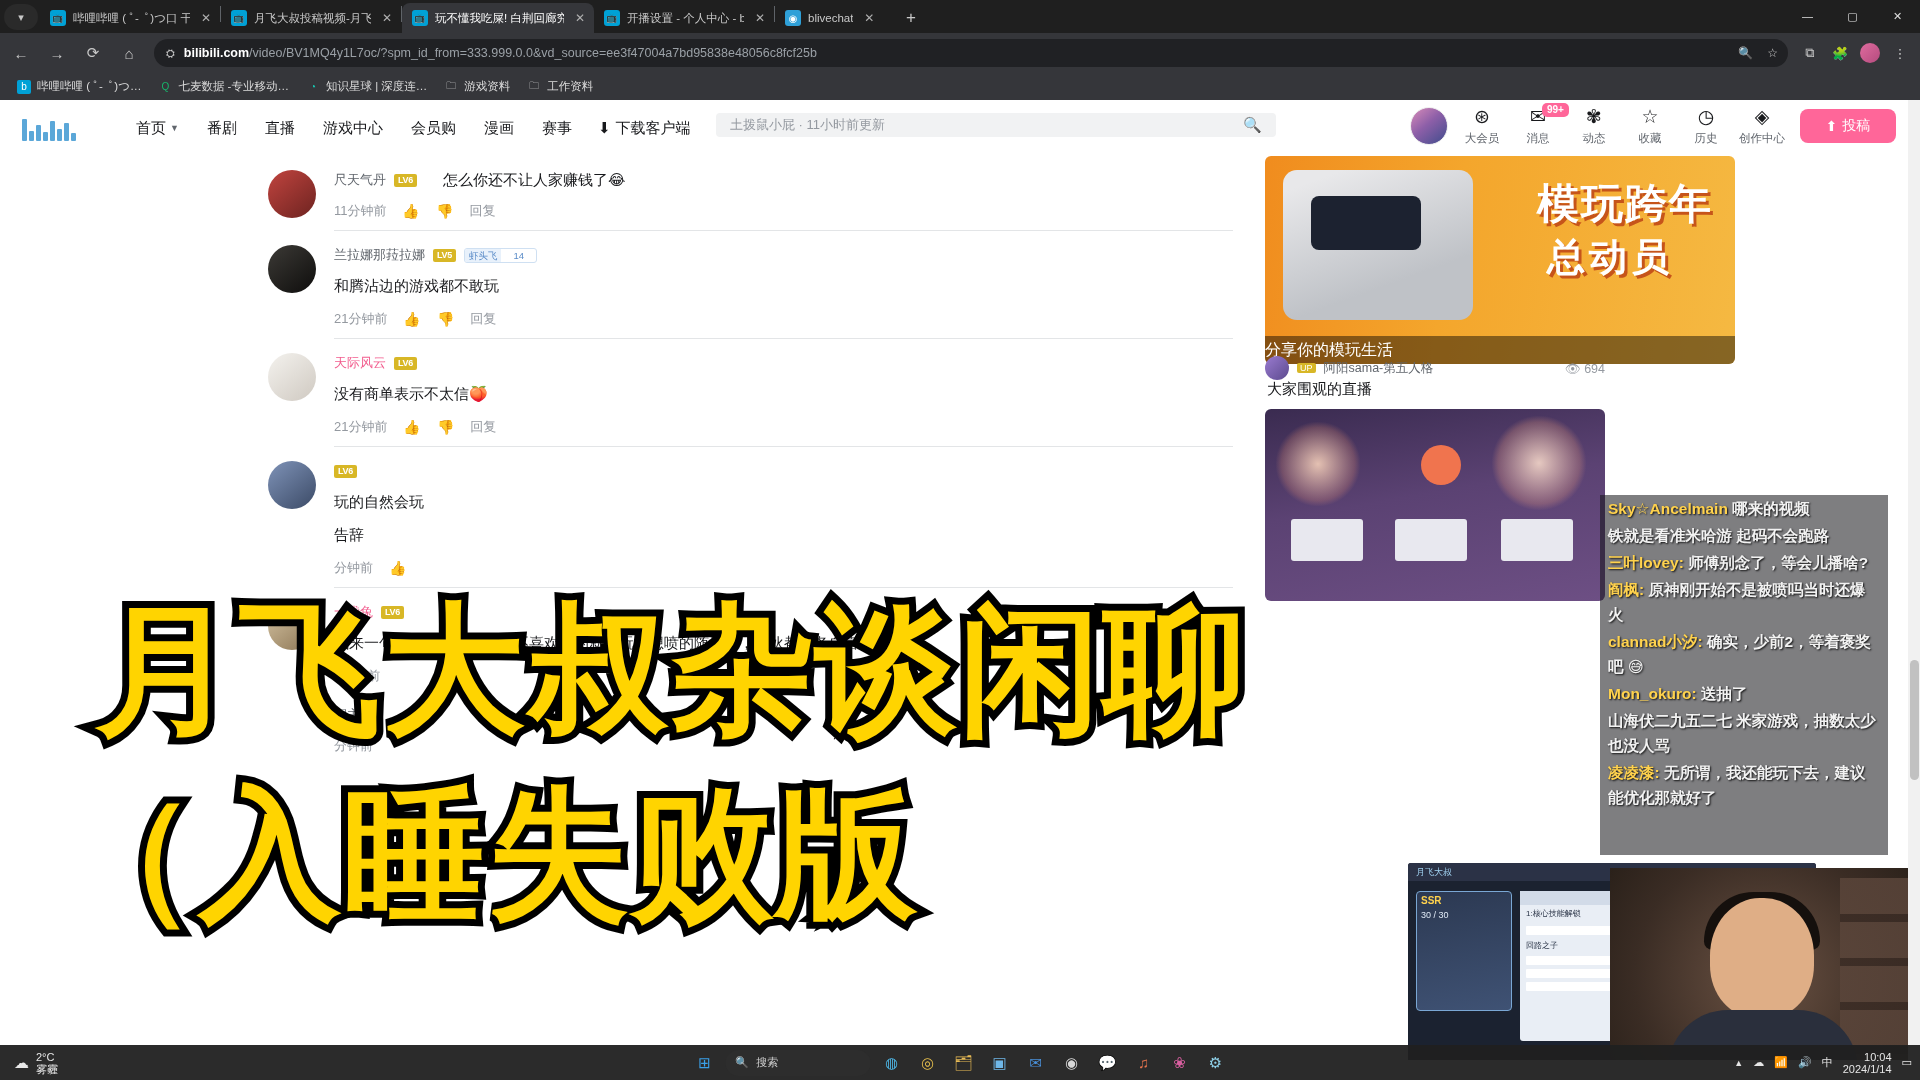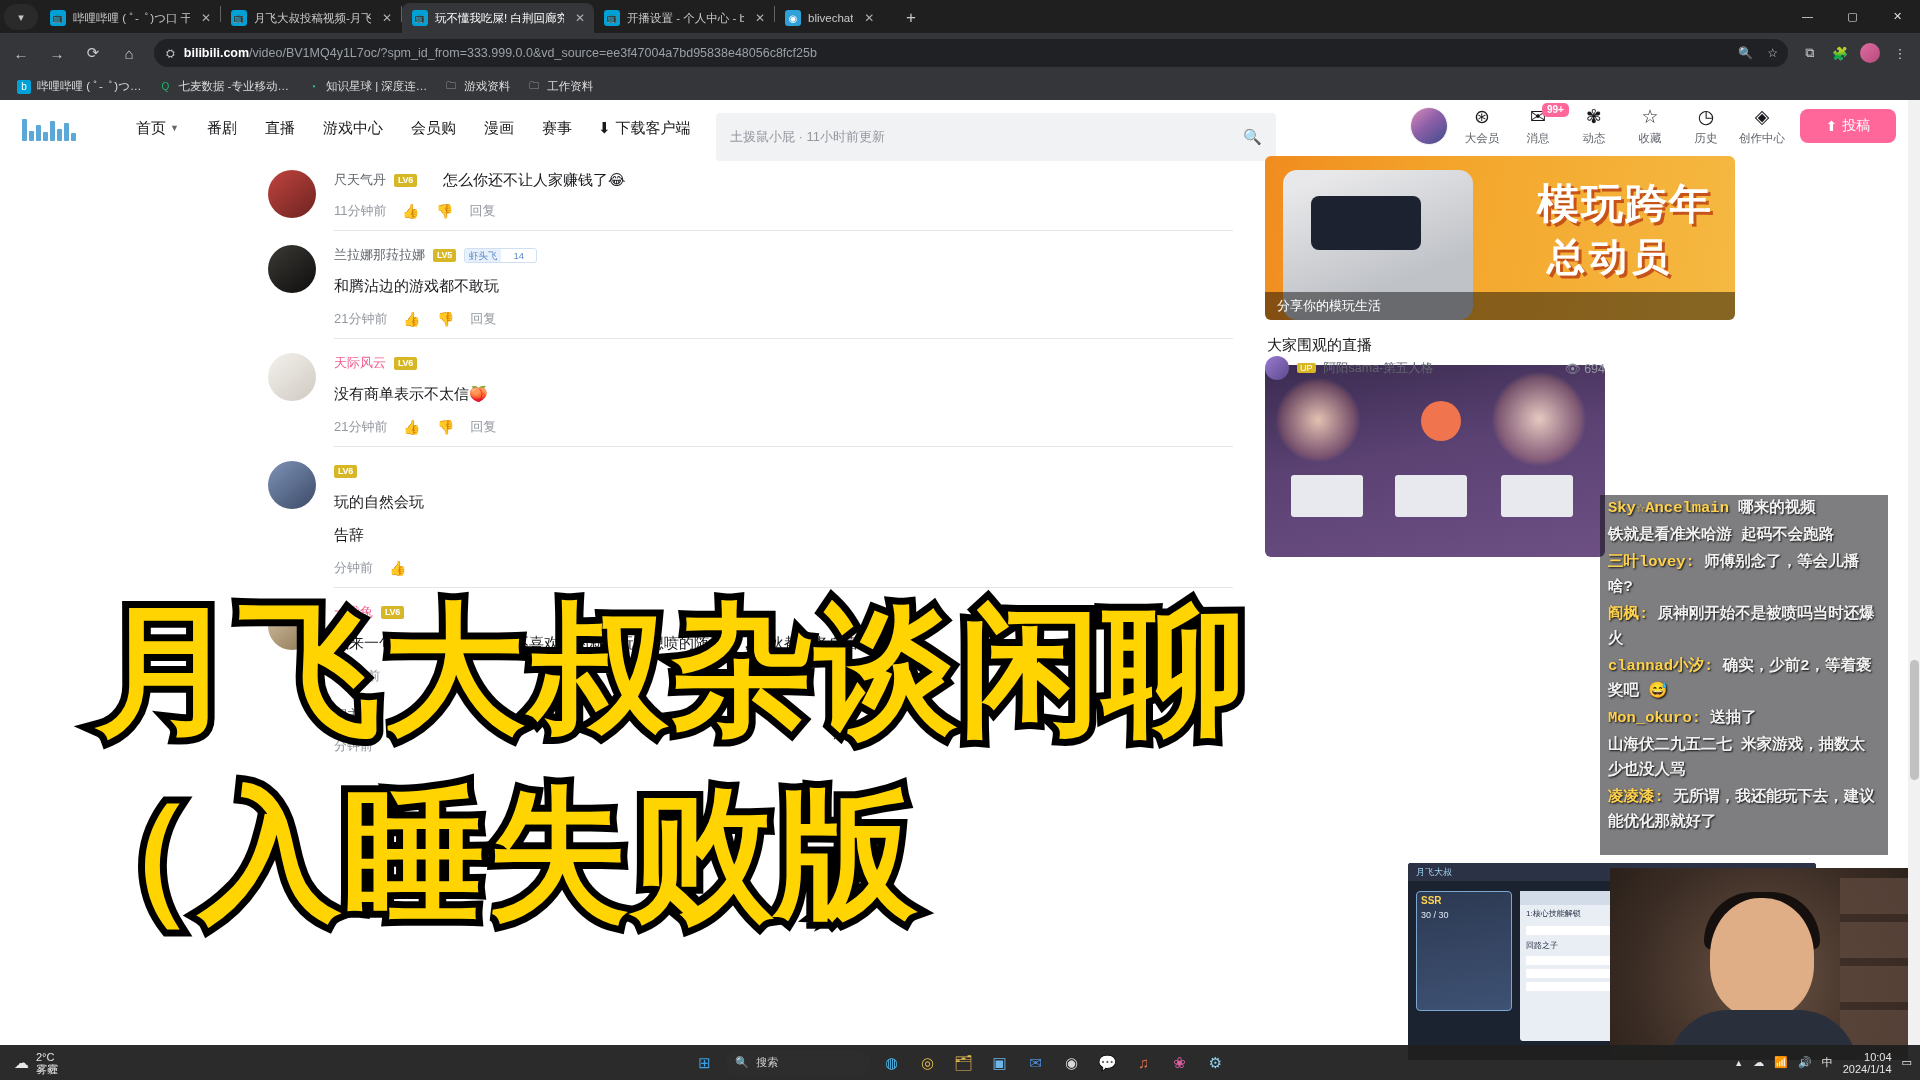--- a/index.html
+++ b/index.html
@@ -54,21 +54,21 @@
   
   #page { position:absolute; top:100px; left:0; width:1920px; height:960px; background:#ffffff; overflow:hidden; }
 
   #bili-header { position:absolute; top:0; left:0; width:1920px; height:56px; background:#ffffff; display:flex; align-items:center; }
   .bili-logo { margin-left:22px; width:78px; height:26px; display:flex; align-items:flex-end; gap:2px; }
   .bili-logo i { display:block; background:#5ba7d8; width:5px; border-radius:1px; }
   .bnav { display:flex; align-items:center; gap:0px; margin-left:22px; }
   .bnav a { font-size:15px; color:#18191c; padding:0 14px; white-space:nowrap; display:flex;align-items:center;gap:4px; }
   .chev { font-size:9px; color:#61666d; }
   .dl-client { display:flex;align-items:center;gap:5px; font-size:15px; color:#18191c; padding-left:12px; }
-  #bili-search { position:absolute; left:716px; top:13px; width:560px; height:48px; background:#f1f2f3; border-radius:4px;
+  #bili-search { position:absolute; left:716px; top:13px; width:560px; height:24px; background:#f1f2f3; border-radius:4px;
         display:flex; align-items:center; padding:0 14px; }
   #bili-search .sv { flex:1; color:#9499a0; font-size:13px; white-space:nowrap; overflow:hidden; }
   #bili-search .sicon { color:#61666d; font-size:15px; }
   .hdr-right { position:absolute; right:24px; top:6px; display:flex; align-items:center; gap:0; }
   .hr-item { width:56px; display:flex; flex-direction:column; align-items:center; gap:3px; position:relative; }
   .hr-item .ic { font-size:19px; color:#18191c; line-height:20px; height:22px; display:flex;align-items:center;justify-content:center;}
   .hr-item .lb { font-size:11.5px; color:#61666d; white-space:nowrap; }
   .hr-avatar { width:38px;height:38px;border-radius:50%;background:linear-gradient(140deg,#d98cb9 0%,#8d5fa8 45%,#3f4c8c 100%);
         margin-right:6px; border:1px solid #eee; }
   .badge99 { position:absolute; top:-3px; left:32px; background:#ff6699; color:#fff; font-size:10px; border-radius:5px;
@@ -88,47 +88,47 @@
   .fan-badge { display:flex; align-items:center; font-size:9.5px; color:#5b8cc8; border:1px solid #cfe0f2; border-radius:3px; overflow:hidden; height:15px;}
   .fan-badge span:first-child{ background:#e8f1fb; padding:0 4px; line-height:13px;}
   .fan-badge span:last-child{ padding:0 12px; line-height:13px;}
   .ctext { font-size:15px; color:#18191c; margin-top:9px; line-height:24px; }
   .cfoot { display:flex; align-items:center; gap:16px; margin-top:12px; font-size:13px; color:#9499a0; }
   .cfoot .ic { font-size:14px; }
   .cdivider { height:1px; background:#e3e5e7; margin-left:66px; }
 
   
   #rail { position:absolute; left:1265px; top:56px; width:470px; }
-  .promo-card { width:470px; height:164px; border-radius:6px; overflow:hidden; position:relative;
+  .promo-card { width:470px; height:208px; border-radius:6px; overflow:hidden; position:relative;
         background:linear-gradient(100deg,#f08c1e 0%,#f4a62c 40%,#f5b942 100%); }
   .promo-robot { position:absolute; left:18px; top:14px; width:190px; height:150px;
         background:linear-gradient(160deg,#e8e8ea 10%,#bfc2c7 70%); border-radius:14px; }
   .promo-robot:after { content:""; position:absolute; left:28px; top:26px; width:110px;height:54px;background:#1c2230;border-radius:8px;}
   .promo-robot:before { content:""; position:absolute; left:46px; top:44px; width:16px;height:16px;
         background:#49d2e0; border-radius:50%; box-shadow:42px 0 0 #49d2e0; }
   .promo-title { position:absolute; right:22px; top:20px; color:#fff; font-size:42px; font-weight:bold;
         text-shadow:3px 3px 0 #c6541a; letter-spacing:2px; }
   .promo-sub { position:absolute; right:62px; top:76px; color:#fff; font-size:38px; font-weight:bold;
         text-shadow:3px 3px 0 #c6541a; letter-spacing:4px; }
   .promo-foot { position:absolute; left:0; bottom:0; width:100%; height:28px; background:rgba(0,0,0,.45);
-        color:#fff; font-size:13px; display:flex; align-items:center; padding-left:12px; }
+        color:#fff; font-size:16px; display:flex; align-items:center; }
   .rail-title { font-size:15px; color:#18191c; margin:16px 0 10px 2px; font-weight:500; }
   .live-card { width:340px; height:192px; border-radius:6px; overflow:hidden; position:relative;
         background:linear-gradient(170deg,#3a2b50 0%,#5b4273 45%,#6d4f84 100%); }
   .firework { position:absolute; border-radius:50%; opacity:.85; }
   .stall { position:absolute; bottom:40px; background:#e8e8ef; border-radius:3px; width:72px; height:42px; }
   .live-meta { position:absolute; left:0; top:200px; width:340px; display:flex; align-items:center; gap:8px; }
   .live-meta .lav { width:24px;height:24px;border-radius:50%;background:linear-gradient(135deg,#9a7bd0,#5c4a8e); }
   .live-meta .up-tag { font-size:9px;color:#fff;background:#d8b726;border-radius:2px;padding:0 3px; }
   .live-meta .lname { font-size:12.5px; color:#61666d; }
   .live-meta .lviews { font-size:12.5px; color:#9499a0; margin-left:auto; }
 
   
   #livechat { position:absolute; left:1600px; top:395px; width:288px; height:360px;
-        background:rgba(20,20,24,.55); overflow:hidden;font-family:Liberation Mono, monospace; }
+        background:rgba(20,20,24,.55); overflow:hidden; }
   .lcmsg { font-size:15.5px; line-height:25px; color:#f2f2f2; padding:1px 8px; font-weight:bold;
         text-shadow:1px 1px 2px rgba(0,0,0,.9); word-break:break-all; }
   .lcmsg b { color:#ffd24d; font-weight:bold; }
 
   
   #pip { position:absolute; left:1408px; top:763px; width:408px; height:228px; background:#1b2230;
         border-radius:3px; overflow:hidden; }
   .pip-top { position:absolute; top:0;left:0;width:100%;height:18px;background:#2b3246; }
   .pip-logo { position:absolute; left:8px; top:3px; color:#9fd0ef; font-size:9px; }
   .pip-card { position:absolute; left:8px; top:28px; width:96px; height:120px; border-radius:4px;

